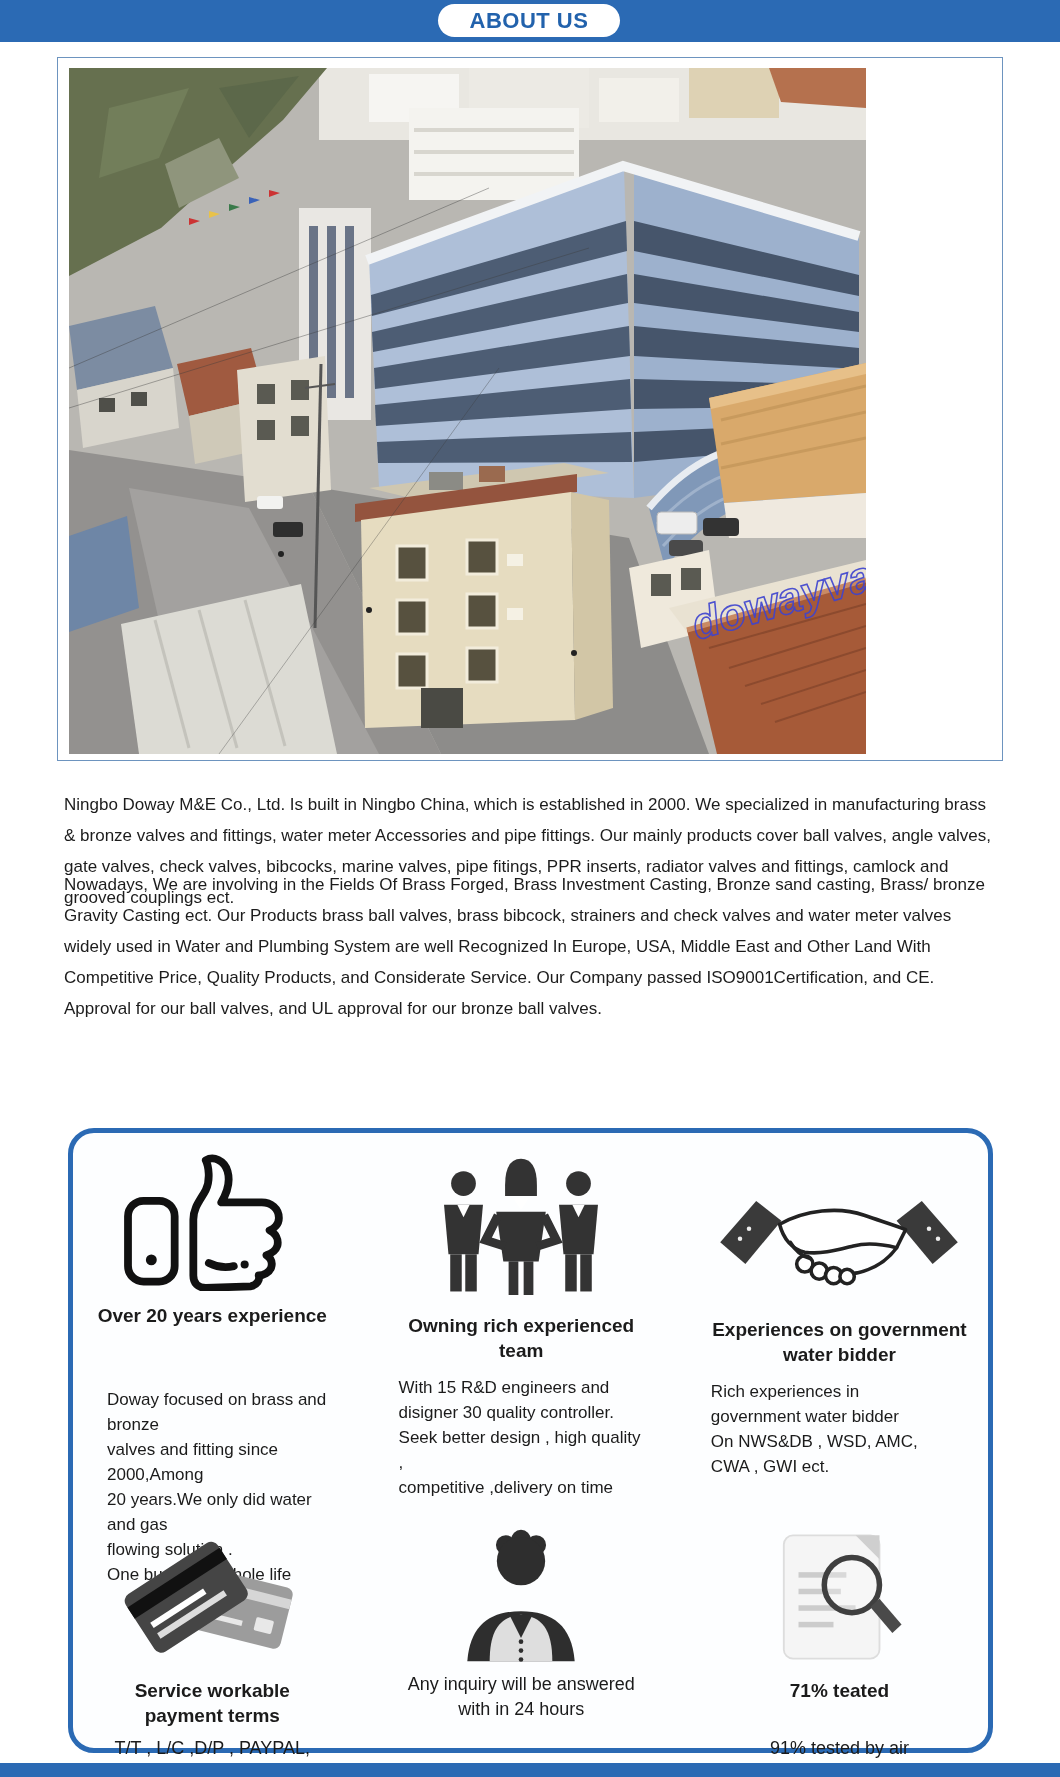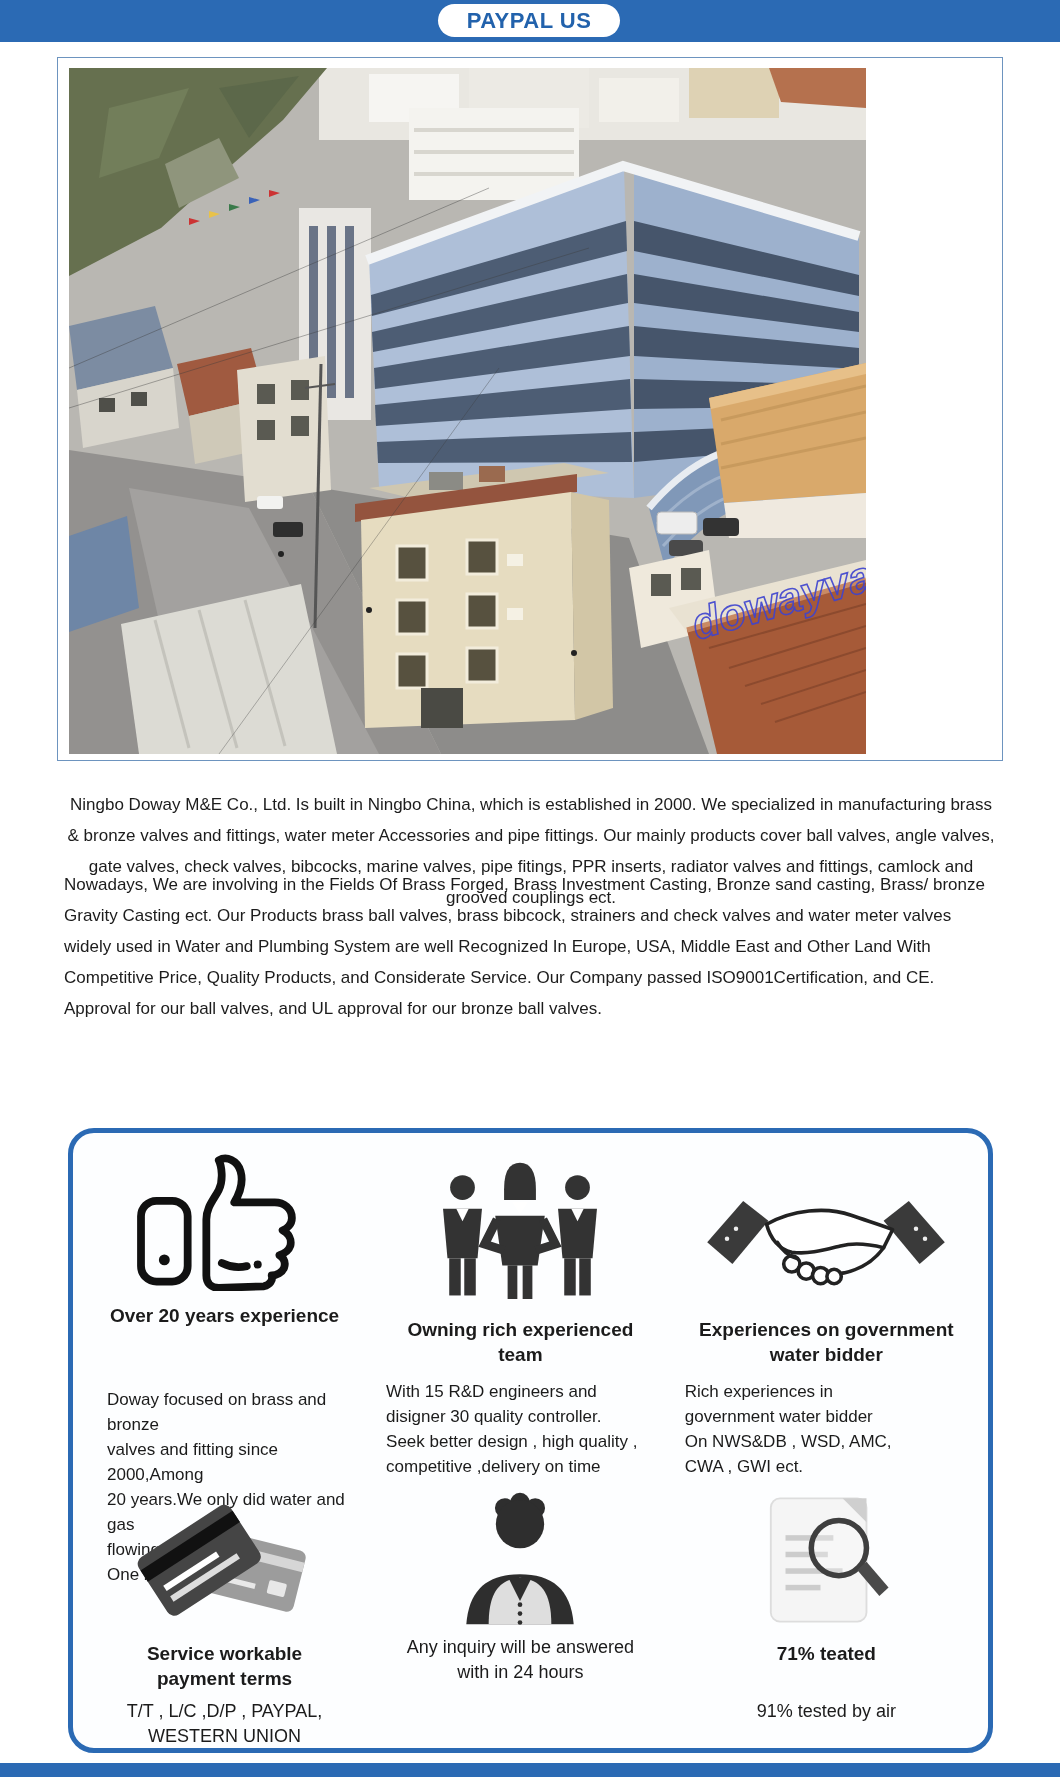--- a/index.html
+++ b/index.html
@@ -9,26 +9,26 @@
   .top-bar{position:absolute;left:0;top:0;width:1060px;height:42px;background:#2b6ab4;}
   .title-pill{position:absolute;left:438px;top:4px;width:182px;height:33px;background:#ffffff;
               border-radius:17px;display:flex;align-items:center;justify-content:center;}
   .title-pill span{font-size:22px;font-weight:bold;color:#2262ac;letter-spacing:.5px;}
   
   .photo-frame{position:absolute;left:57px;top:57px;width:946px;height:704px;background:#ffffff;
                border:1px solid #6d94bf;box-sizing:border-box;}
   .photo{position:absolute;left:11px;top:10px;width:797px;height:686px;display:block;}
   
   .para{position:absolute;left:64px;width:934px;font-size:17px;line-height:31px;color:#1c1c1c;}
-  .para1{top:772px;text-align:center;}
+  .para1{top:772px;}
   .para2{top:852px;}
   
   .feature-box{position:absolute;left:68px;top:1128px;width:925px;height:625px;background:#fdfeff;
                border:5px solid #2b6ab4;border-radius:26px;box-sizing:border-box;
-               display:grid;grid-template-columns:1.05fr 1fr 1.12fr;grid-template-rows:348px 1fr;}
+               display:grid;grid-template-columns:1.05fr 1fr 1.12fr;grid-template-rows:348px 1fr;gap:37px;}
   .cell{display:flex;flex-direction:column;align-items:center;}
   .icon-wrap{display:flex;align-items:flex-end;justify-content:center;}
   .r1 .icon-wrap{height:172px;padding-top:18px;box-sizing:border-box;}
   .r2 .icon-wrap{height:148px;padding-top:10px;box-sizing:border-box;}
   .feat-title{font-size:19px;font-weight:bold;line-height:25px;text-align:center;
               white-space:pre-line;min-height:52px;margin-top:12px;color:#1b1b1b;}
   .feat-desc{font-size:17px;line-height:25px;white-space:pre-line;margin-top:10px;
              align-self:stretch;text-align:left;color:#1b1b1b;}
   .d1{padding:0 8px 0 34px;margin-top:32px;}
   .d2{padding:0 4px 0 10px;}
@@ -38,21 +38,21 @@
   .bottom-bar{position:absolute;left:0;top:1763px;width:1060px;height:14px;background:#2b6ab4;}
   svg{display:block;}
 </style>
 </head>
 <body>
 
 <div class="page">
 
   <div class="top-bar">
     <div class="title-pill">
-      <span>PAYPAL US</span>
+      <span>ABOUT US</span>
     </div>
   </div>
 
   <div class="photo-frame">
     <svg class="photo" viewBox="0 0 797 686" preserveAspectRatio="none">
 
       <rect x="0" y="0" width="797" height="686" fill="#b9b7b2"></rect>
       <polygon points="0,382 240,418 372,686 0,686" fill="#93918f"></polygon>
       <polygon points="60,420 180,440 310,686 120,686" fill="#a3a19f"></polygon>
       <polygon points="240,418 560,470 640,686 372,686" fill="#8d8c8a"></polygon>

